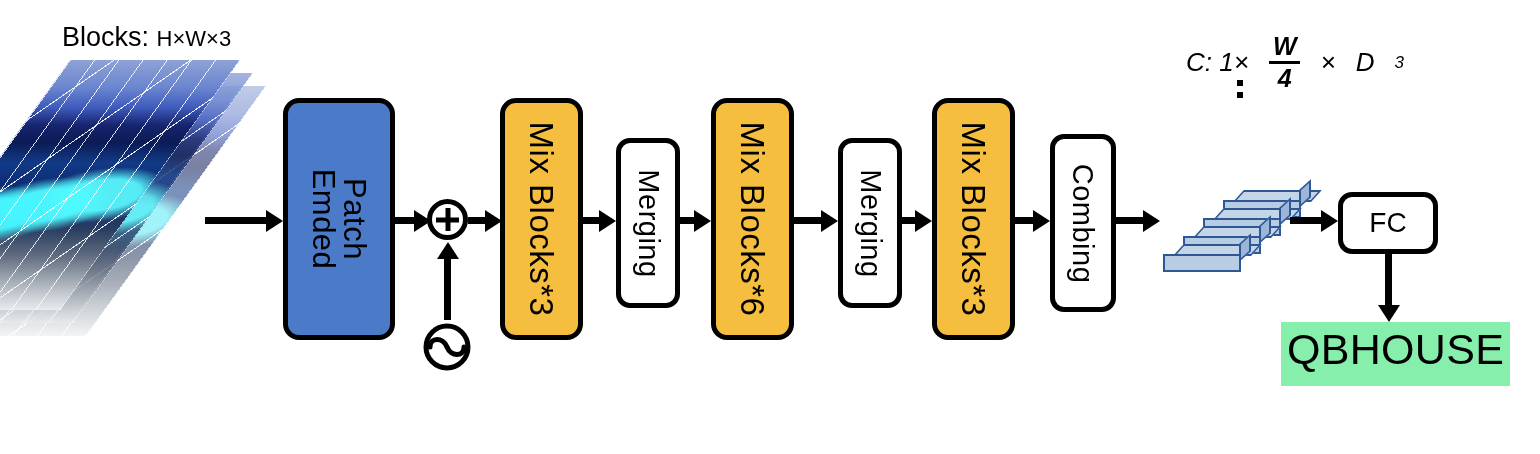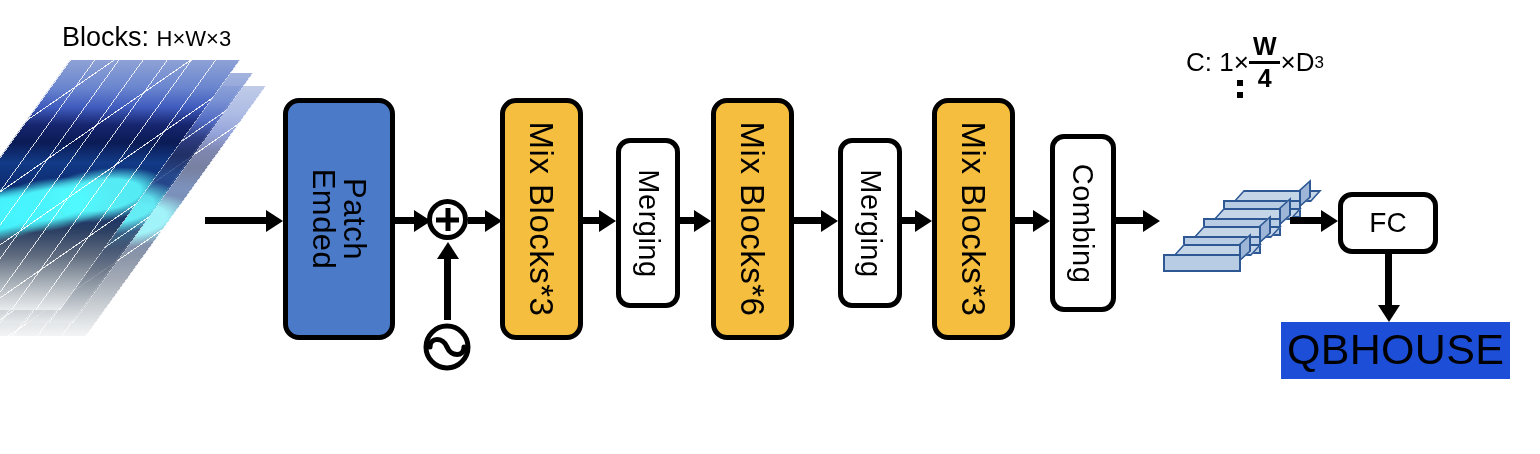--- a/index.html
+++ b/index.html
@@ -148,34 +148,34 @@
   }
   .bar3d .side{
     position:absolute;left:76px;top:0px;width:12px;height:18px;
     background:#9DB5D6;border:2.5px solid #2E5894;box-sizing:border-box;
     transform:skewY(-42deg);transform-origin:top left;
   }
 
   
   #c-label{
     left:1186px;top:34px;font-size:26px;
-    display:flex;align-items:center;gap:0;
+    display:flex;align-items:center;gap:20px;font-style:italic;
   }
   .frac{display:inline-flex;flex-direction:column;align-items:center;line-height:1;vertical-align:middle;}
   .frac .num{font-size:25px;font-weight:700;padding:0 4px;}
   .frac .bar{width:100%;height:3px;background:#000;margin:2px 0;}
   .frac .den{font-size:25px;font-weight:700;padding:0 4px;}
   .sub{font-size:17px;vertical-align:sub;}
 
   
   #prediction{
     left:1281px;top:322px;
-    background:#1d4ed8;
+    background:#86efac;
     font-size:43px;
-    padding:3px 6px 5px 6px;
+    padding:3px 6px 12px 6px;
     letter-spacing:.3px;
   }
 </style>
 </head>
 <body>
 
 <div id="stage">
 
   <div class="lbl" id="input-label">
     <span>Blocks:</span>

